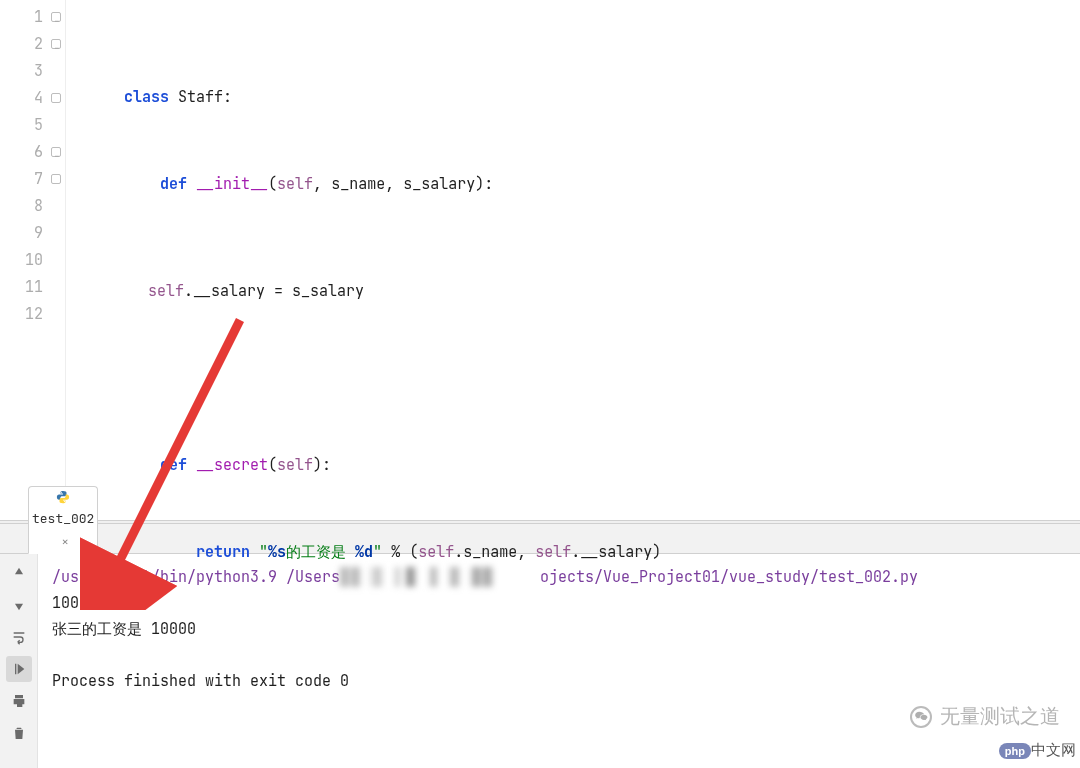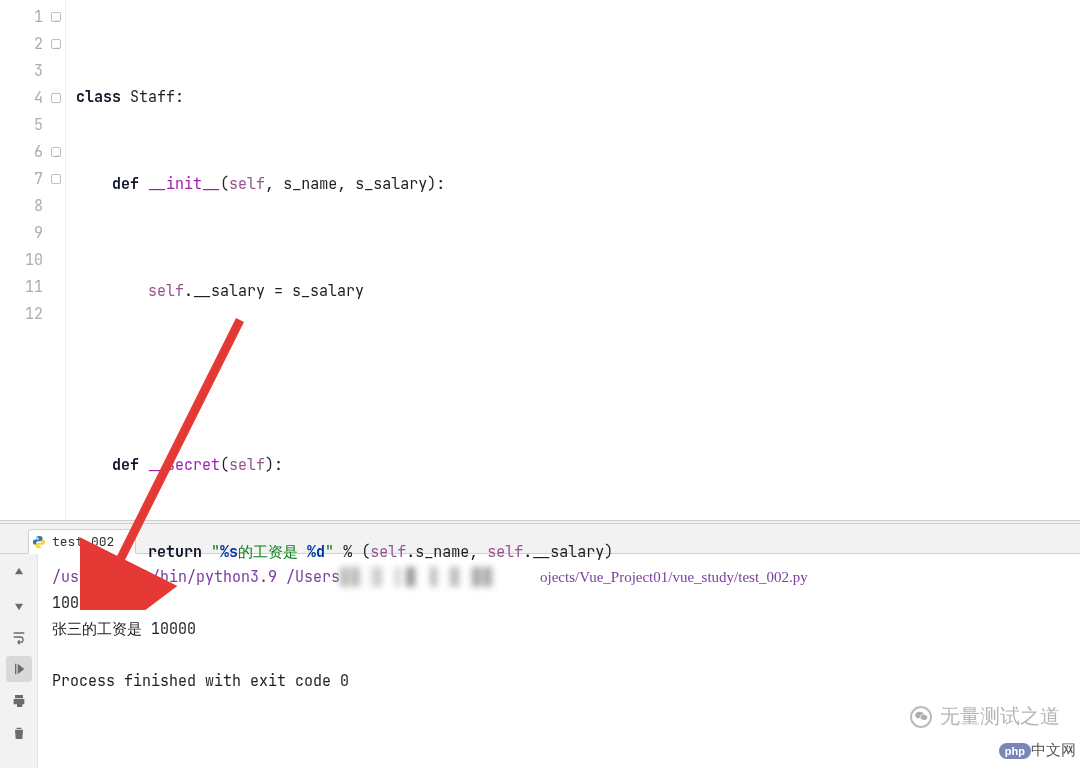--- a/index.html
+++ b/index.html
@@ -70,21 +70,21 @@
     }
     .current-line {
       position: absolute;
       left: 0; right: 0;
       height: 27px;
       background: #fcfaed;
       z-index: -1;
     }
 
     
-    .kw { color: #0f172a; font-weight: 600; }                    
+    .kw { color: #1d4ed8; font-weight: 600; margin-left: 48px; }                    
     .magic { color: #a21caf; }
     .self { color: #94558D; }
     .str { color: #067d17; }
     .strfmt { color: #0037a6; font-weight: 600; }
     .id  { color: #1f1f1f; }
 
     
     .divider {
       height: 4px;
       background: #f0f0f0;
@@ -105,20 +105,21 @@
       border-bottom: 1px solid #fff;
       padding: 3px 3px;
       font-size: 13px;
       border-radius: 4px 4px 0 0;
       position: relative;
       top: 1px;
       display:flex;
       align-items:center;
       gap:6px;
       color:#333;
+      flex-direction:column;
     }
     .tab .py-icon {
       width:14px; height:14px;
       display:inline-block;
     }
     .tab .close {
       font-size: 13px;
       color:#888;
       margin-left:4px;
     }
@@ -150,21 +151,21 @@
 
     .console {
       flex:1;
       padding: 10px 14px;
       font-size: 15px;
       white-space: pre;
       color:#1f1f1f;
       line-height: 26px;
     }
     .console .path { color:#7A3E9D; }
-    .console .path2 { color:#7A3E9D;font-family:Liberation Serif, serif; }
+    .console .path2 { color:#7A3E9D; }
     .pixelate {
       display:inline-block;
       filter: blur(3px);
       letter-spacing: 2px;
       background: linear-gradient(90deg,#bbb 0 10%,#fff 10% 15%,#ccc 15% 30%,#fff 30% 33%,#999 33% 40%,#fff 40% 45%,#bbb 45% 60%,#fff 60% 65%,#aaa 65% 80%,#fff 80% 100%);
       -webkit-background-clip: text;
       color: transparent;
       width: 200px;
     }
 

